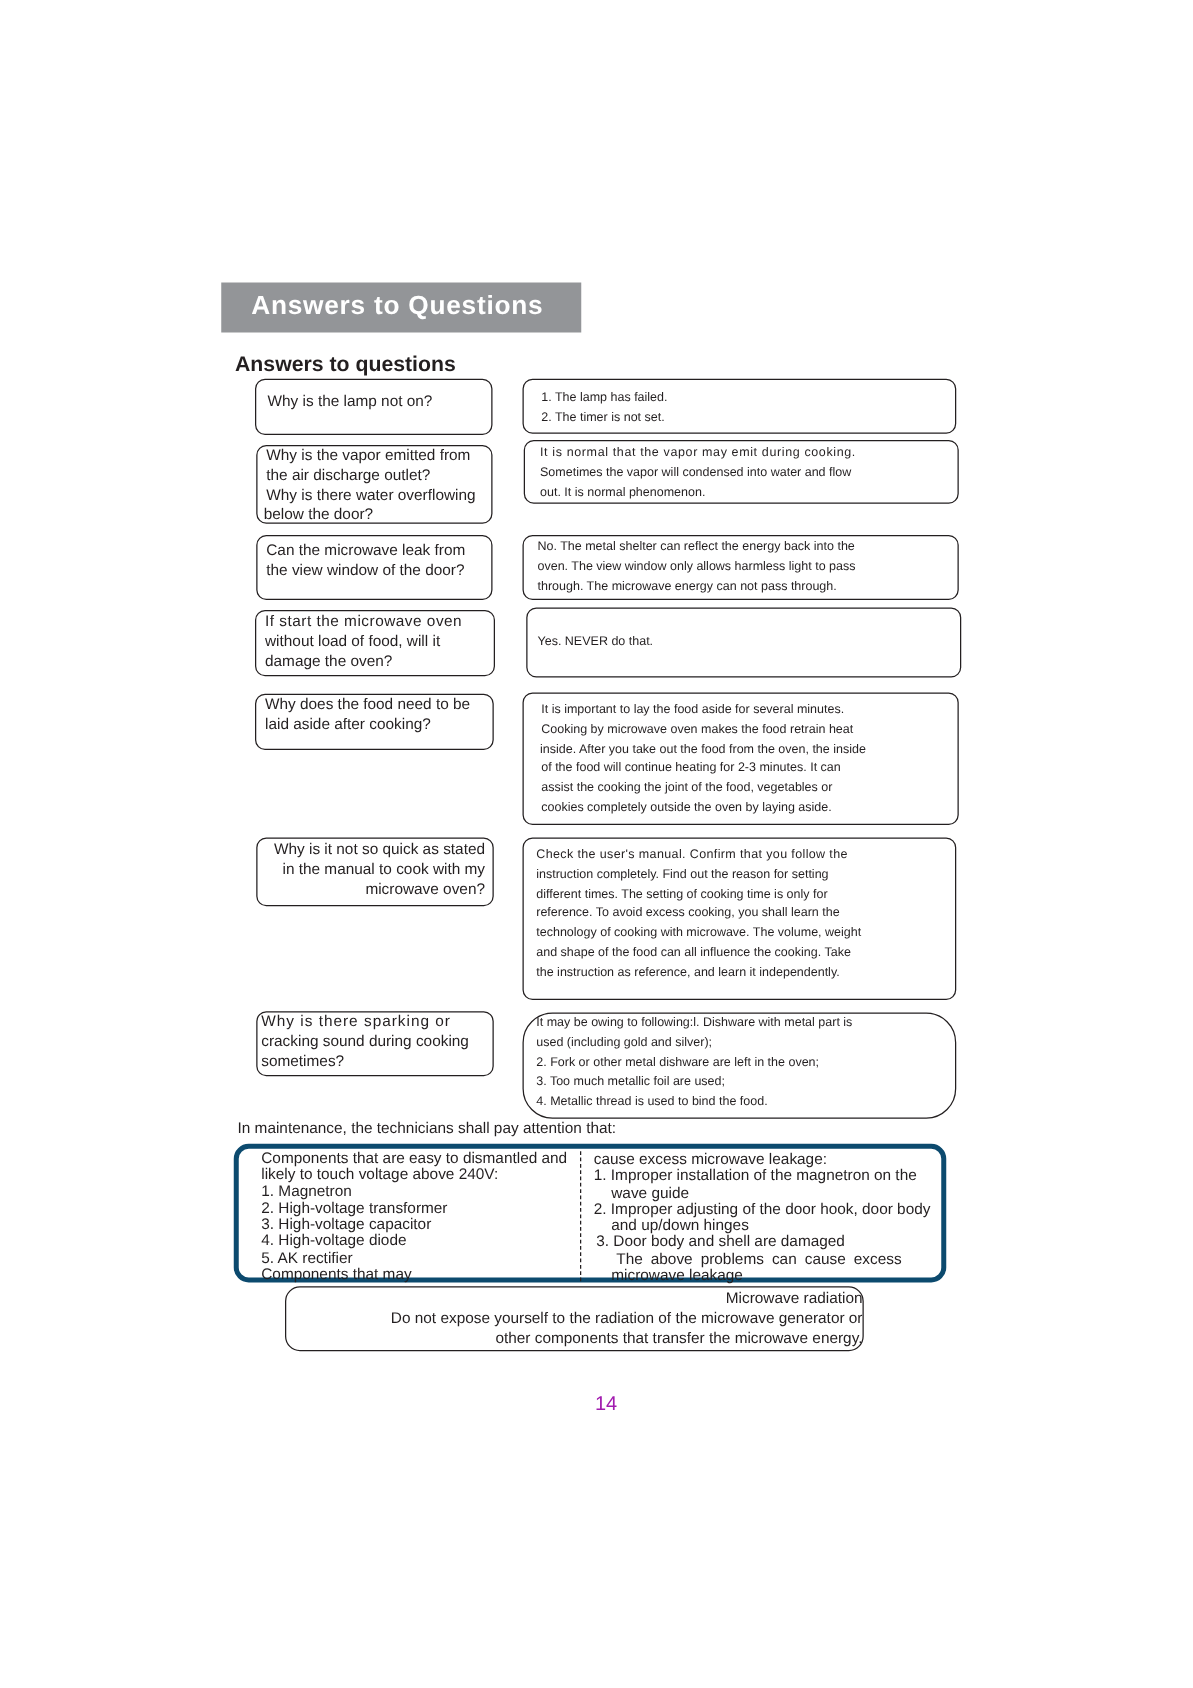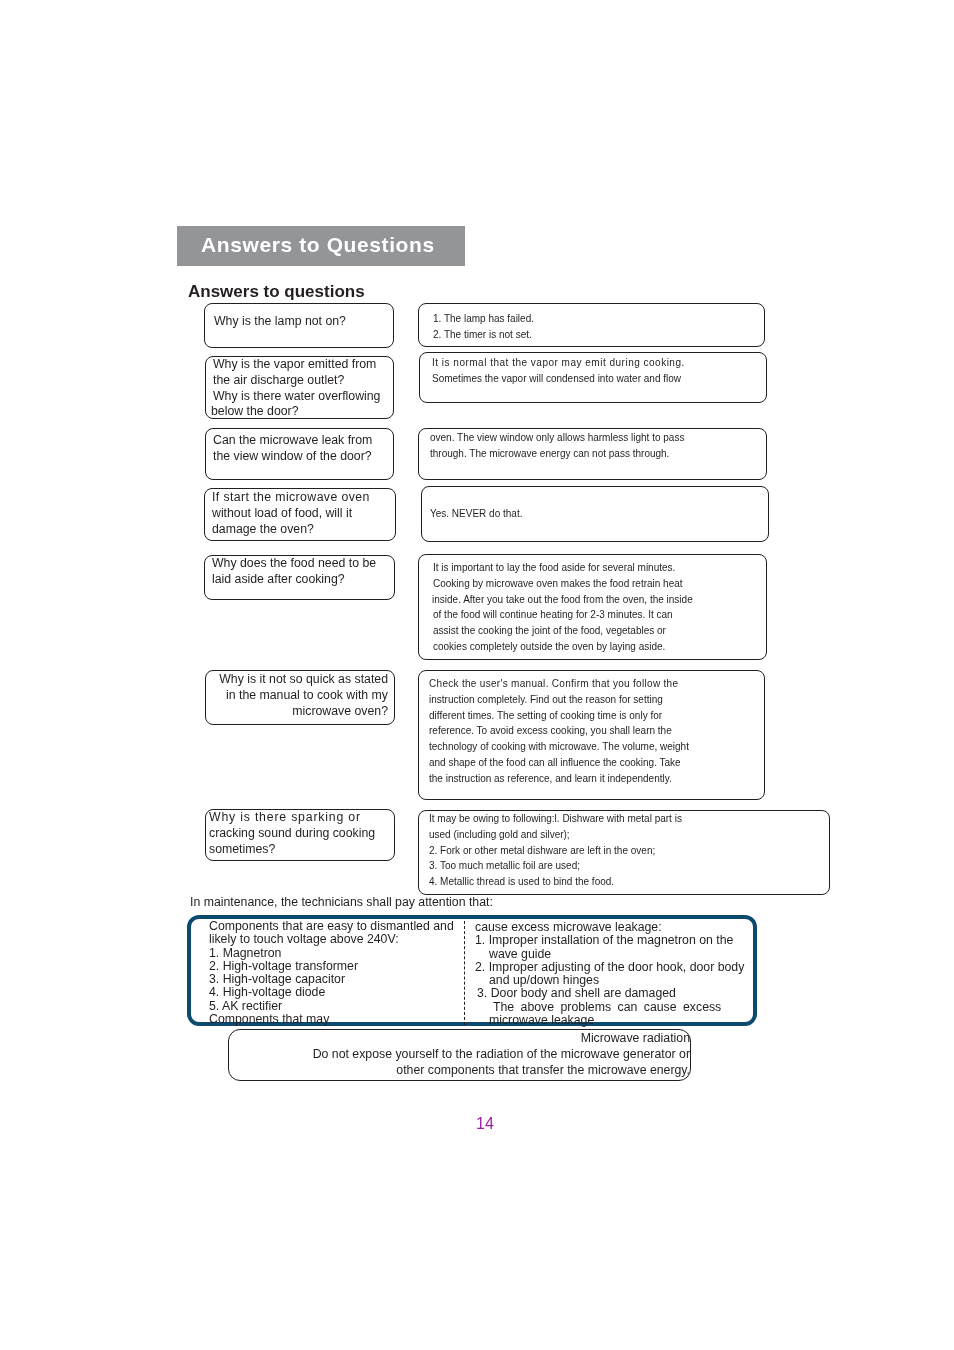--- a/index.html
+++ b/index.html
@@ -38,27 +38,29 @@
 
 <div class="box q" style="left:205px;top:356px;width:189px;height:63px;padding-top:0px;padding-left:7px;">
   <span class="line">Why is the vapor emitted from</span>
   <span class="line">the air discharge outlet?</span>
   <span class="line">Why is there water overflowing</span>
   <span class="line" style="margin-left:-2px;">below the door?</span>
 </div>
 <div class="box" style="left:419px;top:352px;width:348px;height:51px;padding-top:2px;padding-left:12px;">
   <span class="line" style="letter-spacing:0.5px;">It is normal that the vapor may emit during cooking.</span>
   <span class="line">Sometimes the vapor will condensed into water and flow</span>
+  <span class="line">out. It is normal phenomenon.</span>
 </div>
 
 <div class="box q" style="left:205px;top:428px;width:189px;height:52px;padding-top:4px;padding-left:7px;">
   <span class="line">Can the microwave leak from</span>
   <span class="line">the view window of the door?</span>
 </div>
 <div class="box" style="left:418px;top:428px;width:349px;height:52px;padding-top:1px;padding-left:11px;">
+  <span class="line">No. The metal shelter can reflect the energy back into the</span>
   <span class="line">oven. The view window only allows harmless light to pass</span>
   <span class="line">through. The microwave energy can not pass through.</span>
 </div>
 
 <div class="box q" style="left:204px;top:488px;width:192px;height:53px;padding-top:1px;padding-left:7px;">
   <span class="line" style="letter-spacing:0.4px;">If start the microwave oven</span>
   <span class="line">without  load of  food, will  it</span>
   <span class="line">damage the oven?</span>
 </div>
 <div class="box" style="left:421px;top:486px;width:348px;height:56px;padding-top:19px;padding-left:8px;">
@@ -91,21 +93,21 @@
   <span class="line">technology of cooking with microwave. The volume, weight</span>
   <span class="line">and shape of the food can all influence the cooking. Take</span>
   <span class="line">the instruction as reference, and learn it independently.</span>
 </div>
 
 <div class="box q" style="left:205px;top:809px;width:190px;height:52px;padding-top:0px;padding-left:3px;">
   <span class="line" style="letter-spacing:0.8px;">Why  is  there  sparking  or</span>
   <span class="line">cracking sound during cooking</span>
   <span class="line">sometimes?</span>
 </div>
-<div class="box" style="left:418px;top:810px;width:412px;height:85px;padding-top:0px;padding-left:10px;">
+<div class="box" style="left:418px;top:810px;width:347px;height:85px;padding-top:0px;padding-left:10px;border-radius:24px;">
   <span class="line">It may be owing to following:l. Dishware with metal part is</span>
   <span class="line">used (including gold and silver);</span>
   <span class="line">2. Fork or other metal dishware are left in the oven;</span>
   <span class="line">3. Too much metallic foil are used;</span>
   <span class="line">4. Metallic thread is used to bind the food.</span>
 </div>
 
 <div class="note">In maintenance, the technicians shall pay attention that:</div>
 
 <div class="maint">

